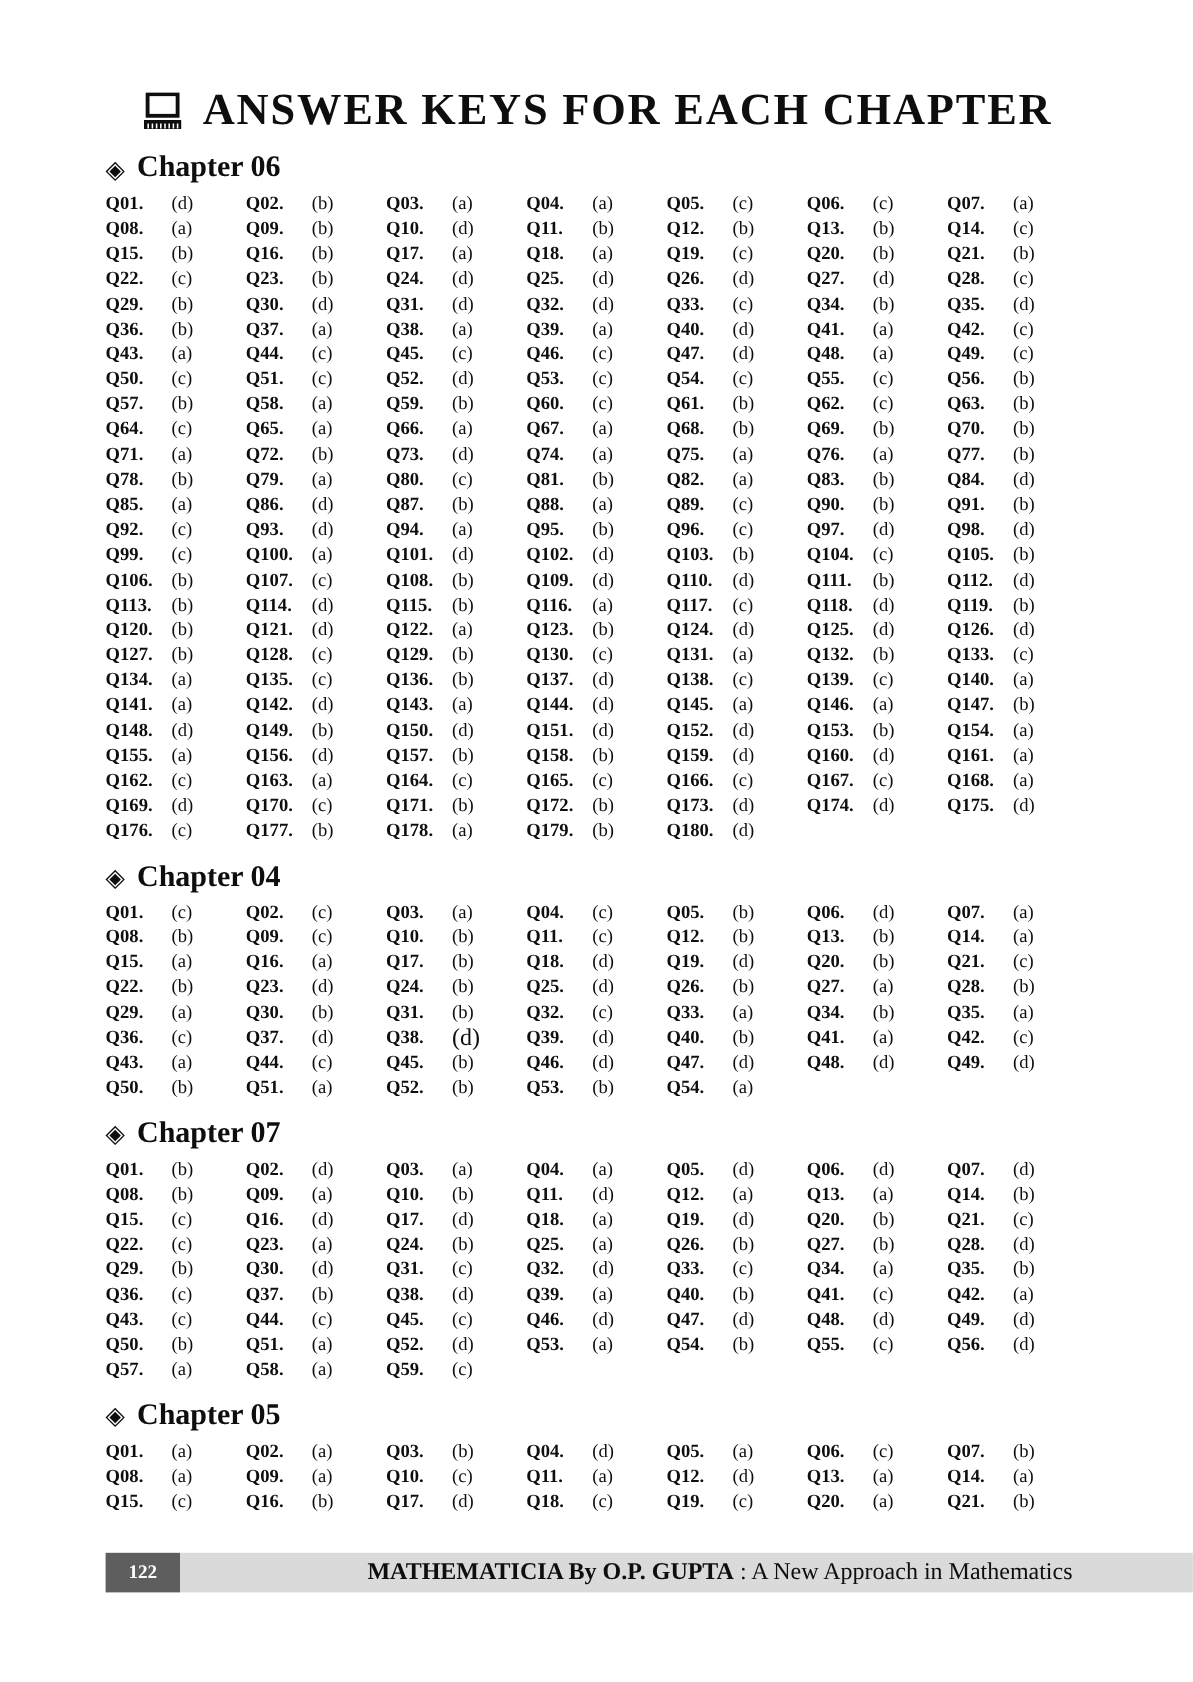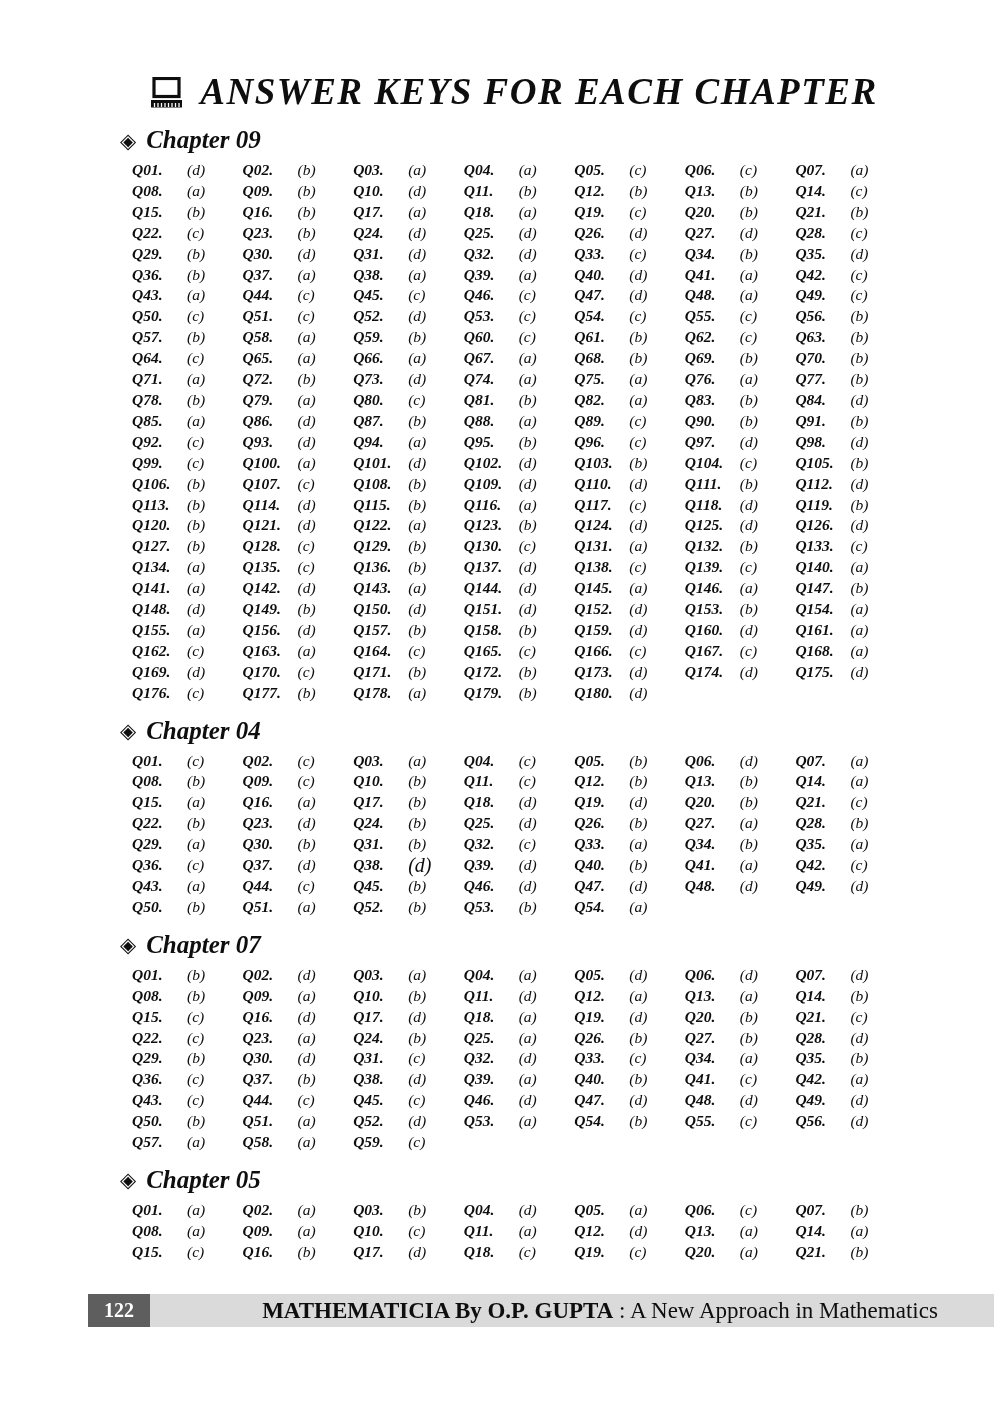--- a/index.html
+++ b/index.html
@@ -5,21 +5,21 @@
   * { box-sizing: border-box; }
   html, body { margin: 0; padding: 0; }
   body {
     width: 994px; height: 1402px;
     background: #ffffff;
     color: #0e0e0e;
     font-family: "Liberation Serif", "DejaVu Serif", serif;
     position: relative;
     overflow: hidden;
   }
-  .page { padding: 70px 88px 0 120px; font-style: italic; }
+  .page { padding: 70px 88px 0 88px; }
 
   
   .title-row {
     display: flex; align-items: center; justify-content: center;
     gap: 16px; margin: 0 0 10px 0;
   }
   .title-icon { display: inline-flex; flex: 0 0 auto; margin-top: 2px; }
   h1.page-title {
     margin: 0; font-size: 37px; font-weight: 700;
     letter-spacing: 1.5px; white-space: nowrap;
@@ -33,43 +33,43 @@
     font-size: 25px; font-weight: 700;
   }
   .bullet {
     font-family: "DejaVu Sans", sans-serif;
     font-size: 21px; line-height: 1; font-weight: 400;
     transform: translateY(1px);
   }
   .answer-grid {
     display: grid;
     grid-template-columns: repeat(7, 1fr);
-    font-size: 15.5px; line-height: 20.9px; margin-left: 12px;
+    font-size: 15.5px; line-height: 20.9px;
   }
   .answer-cell { display: flex; white-space: nowrap; }
   .answer-cell .q { font-weight: 700; width: 55px; flex: 0 0 55px; }
   .answer-cell .a { font-weight: 400; }
   .answer-cell .a.large { font-size: 20px; line-height: 20.9px; }
 
   
   .footer {
     position: absolute; left: 88px; right: 0; top: 1294px;
     height: 33px; display: flex; align-items: stretch;
   }
   .page-number {
     width: 62px; flex: 0 0 62px;
     background: #5e5e5e; color: #ffffff;
     display: flex; align-items: center; justify-content: center;
-    font-size: 20px; font-weight: 700;
+    font-size: 16px; font-weight: 700;
   }
   .footer-bar {
     flex: 1 1 auto; background: #dadada;
     display: flex; align-items: center; justify-content: center;
     padding-left: 74px; padding-right: 18px;
-    font-size: 23px; white-space: pre;
+    font-size: 20px; white-space: pre;
   }
   .footer-bar .book-title { font-weight: 700; }
   .footer-bar .book-subtitle { font-weight: 400; }
 </style>
 </head>
 <body>
 
 <main class="page">
 
   <header class="title-row">
@@ -89,21 +89,21 @@
         </g>
       </svg>
     </span>
     <h1 class="page-title">ANSWER KEYS FOR EACH CHAPTER</h1>
   </header>
 
   <section id="chapters">
       <section class="chapter">
         <h2 class="chapter-heading">
           <span class="bullet">◈</span>
-          <span class="chapter-label">Chapter 09</span>
+          <span class="chapter-label">Chapter 06</span>
         </h2>
         <div class="answer-grid">
           <span class="answer-cell">
             <span class="q">Q01.</span>
             <span class="a">(d)</span>
           </span>
           <span class="answer-cell">
             <span class="q">Q02.</span>
             <span class="a">(b)</span>
           </span>

